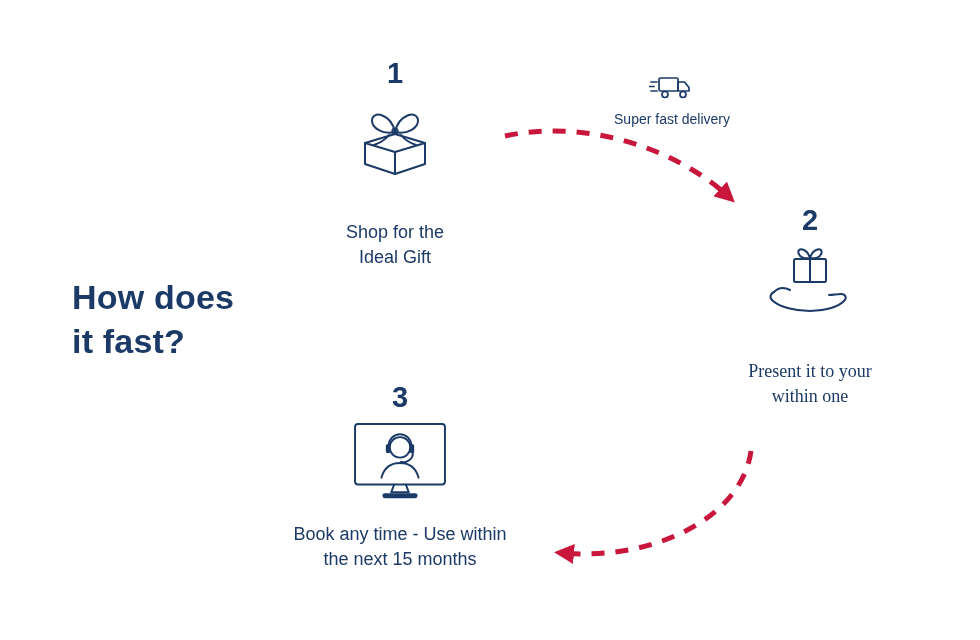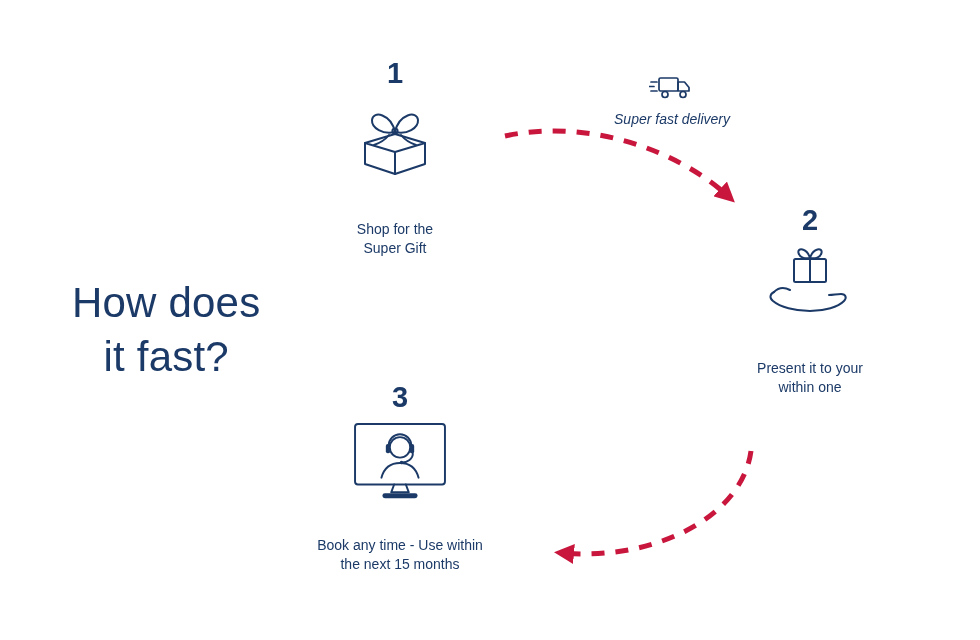--- a/index.html
+++ b/index.html
@@ -12,48 +12,48 @@
   body{
     background:var(--bg);
     font-family:"Liberation Sans", sans-serif;
     color:var(--navy);
     overflow:hidden;
   }
   .canvas{position:relative;width:980px;height:640px;}
 
   .title{
     position:absolute;left:72px;top:276px;
-    font-size:42px;font-weight:400;line-height:1.28;letter-spacing:.2px;text-align:center;
+    font-size:34px;font-weight:700;line-height:1.28;letter-spacing:.2px;
   }
   .title span{display:block;}
 
   .step{
     position:absolute;display:flex;flex-direction:column;align-items:center;text-align:center;
   }
   .step .num{font-size:29px;font-weight:700;line-height:1.1;}
-  .step .label{font-size:14px;line-height:1.4;}
+  .step .label{font-size:18px;line-height:1.4;}
   .step .label span{display:block;}
 
   .step1{left:275px;top:58px;width:240px;}
   .step1 .icon{margin-top:8px;}
   .step1 .label{margin-top:34px;}
 
   .step2{left:690px;top:205px;width:240px;}
   .step2 .icon{margin-top:8px;}
-  .step2 .label{margin-top:34px;}
+  .step2 .label{margin-top:34px;font-family:Liberation Serif, serif;}
 
   .step3{left:255px;top:382px;width:290px;}
   .step3 .icon{margin-top:6px;}
-  .step3 .label{margin-top:30px;}
+  .step3 .label{margin-top:16px;}
 
   .delivery{
     position:absolute;left:592px;top:72px;width:160px;
     display:flex;flex-direction:column;align-items:center;text-align:center;
   }
-  .delivery .label{font-size:14px;margin-top:9px;font-style:italic;}
+  .delivery .label{font-size:14px;margin-top:9px;}
 
   .ink-stroke{stroke:var(--navy);fill:none;stroke-width:2;stroke-linecap:round;stroke-linejoin:round;}
   .ink-stroke-thin{stroke:var(--navy);fill:none;stroke-width:1.7;stroke-linecap:round;stroke-linejoin:round;}
   .ink-fill{fill:var(--navy);stroke:none;}
 
   .arrows{position:absolute;left:0;top:0;width:980px;height:640px;pointer-events:none;}
   .arrow{stroke:var(--red);fill:none;stroke-width:5;stroke-dasharray:13 11;}
   .arrowhead{fill:var(--red);}
 </style>
 </head>
@@ -83,21 +83,21 @@
       <path class="ink-stroke" d="M20 45 L20 66 L50 76 L80 66 L80 45"></path>
       <path class="ink-stroke" d="M50 54 L50 76"></path>
       <path class="ink-stroke" d="M50 34 C46 16 28 12 27 22 C26.5 30 38 37 50 34 Z"></path>
       <path class="ink-stroke" d="M50 34 C54 16 72 12 73 22 C73.5 30 62 37 50 34 Z"></path>
       <circle class="ink-stroke" cx="50" cy="33" r="2.6"></circle>
       <path class="ink-stroke" d="M44 37 C40 42 35 45 29 47"></path>
       <path class="ink-stroke" d="M56 37 C60 42 65 45 71 47"></path>
     </svg>
     <div class="label">
       <span>Shop for the</span>
-      <span>Super Gift</span>
+      <span>Ideal Gift</span>
     </div>
   </div>
 
   <div class="delivery">
     <svg width="46" height="30" viewBox="0 0 46 30" aria-hidden="true">
       <path class="ink-stroke-thin" d="M2 10 H8"></path>
       <path class="ink-stroke-thin" d="M0 14.5 H5"></path>
       <path class="ink-stroke-thin" d="M2 19 H8"></path>
       <rect class="ink-stroke-thin" x="10" y="6" width="19" height="13" rx="1.5"></rect>
       <path class="ink-stroke-thin" d="M29 10 H35.5 L40 15.5 V19 H29 Z"></path>

